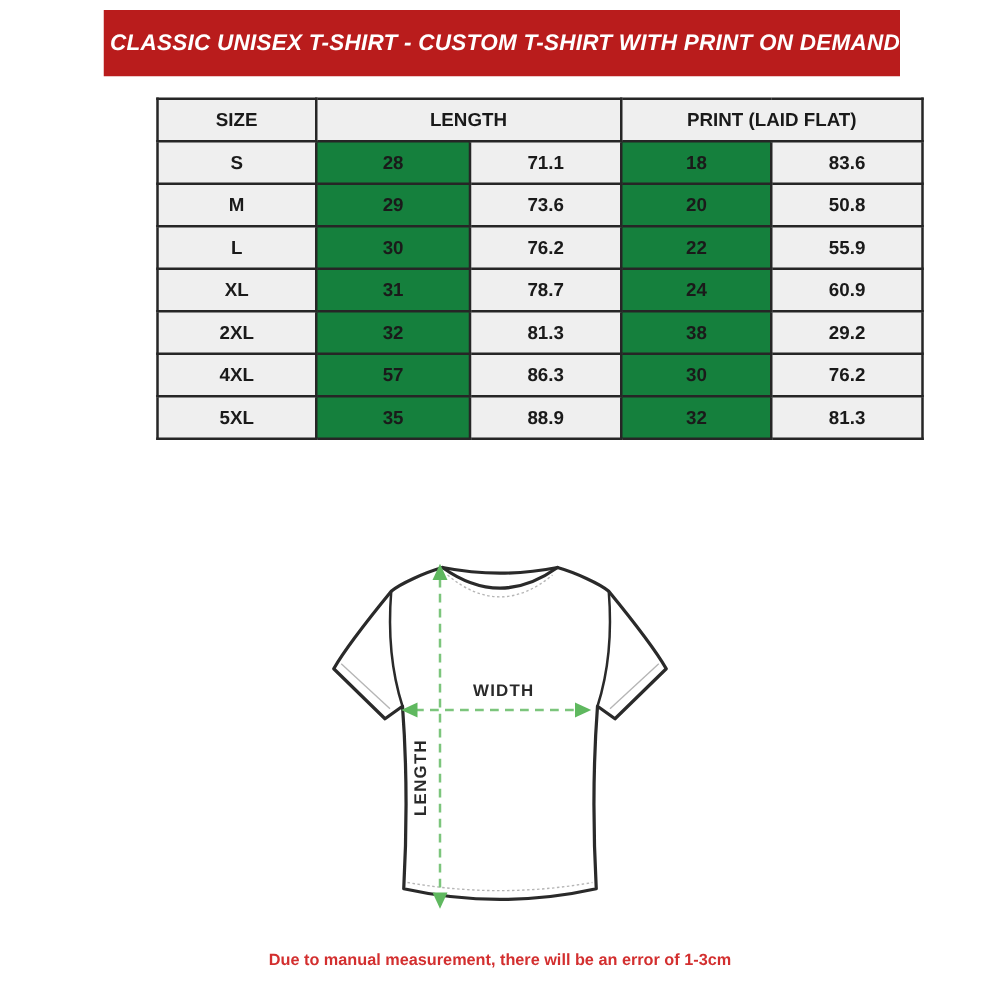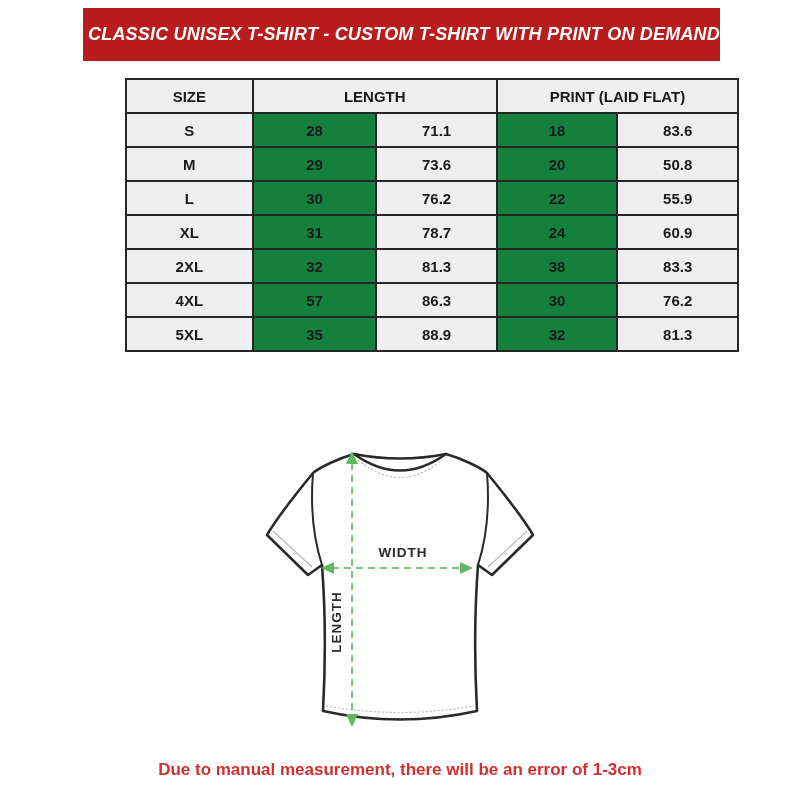--- a/index.html
+++ b/index.html
@@ -27,21 +27,21 @@
   }
   .cell-shaded { background: #efefef; }
   .cell-plain  { background: #15803d; }
 
   
   .diagram { position: absolute; left: 250px; top: 440px; width: 300px; height: 300px; }
 
   
   .footer-note {
     position: absolute; left: 0; top: 760px; width: 800px; text-align: center;
-    font-size: 17px; font-weight: bold; color: #d32f2f;
+    font-size: 13px; font-weight: bold; color: #d32f2f;
   }
 </style>
 </head>
 <body>
 
 <div class="page">
 
   <div class="banner">
     <span class="banner-title">CLASSIC UNISEX T-SHIRT - CUSTOM T-SHIRT WITH PRINT ON DEMAND</span>
   </div>
@@ -88,21 +88,21 @@
         <td class="cell-plain">31</td>
         <td class="cell-shaded">78.7</td>
         <td class="cell-plain">24</td>
         <td class="cell-shaded">60.9</td>
       </tr>
       <tr>
         <td class="cell-shaded">2XL</td>
         <td class="cell-plain">32</td>
         <td class="cell-shaded">81.3</td>
         <td class="cell-plain">38</td>
-        <td class="cell-shaded">83.3</td>
+        <td class="cell-shaded">29.2</td>
       </tr>
       <tr>
         <td class="cell-shaded">4XL</td>
         <td class="cell-plain">57</td>
         <td class="cell-shaded">86.3</td>
         <td class="cell-plain">30</td>
         <td class="cell-shaded">76.2</td>
       </tr>
       <tr>
         <td class="cell-shaded">5XL</td>

